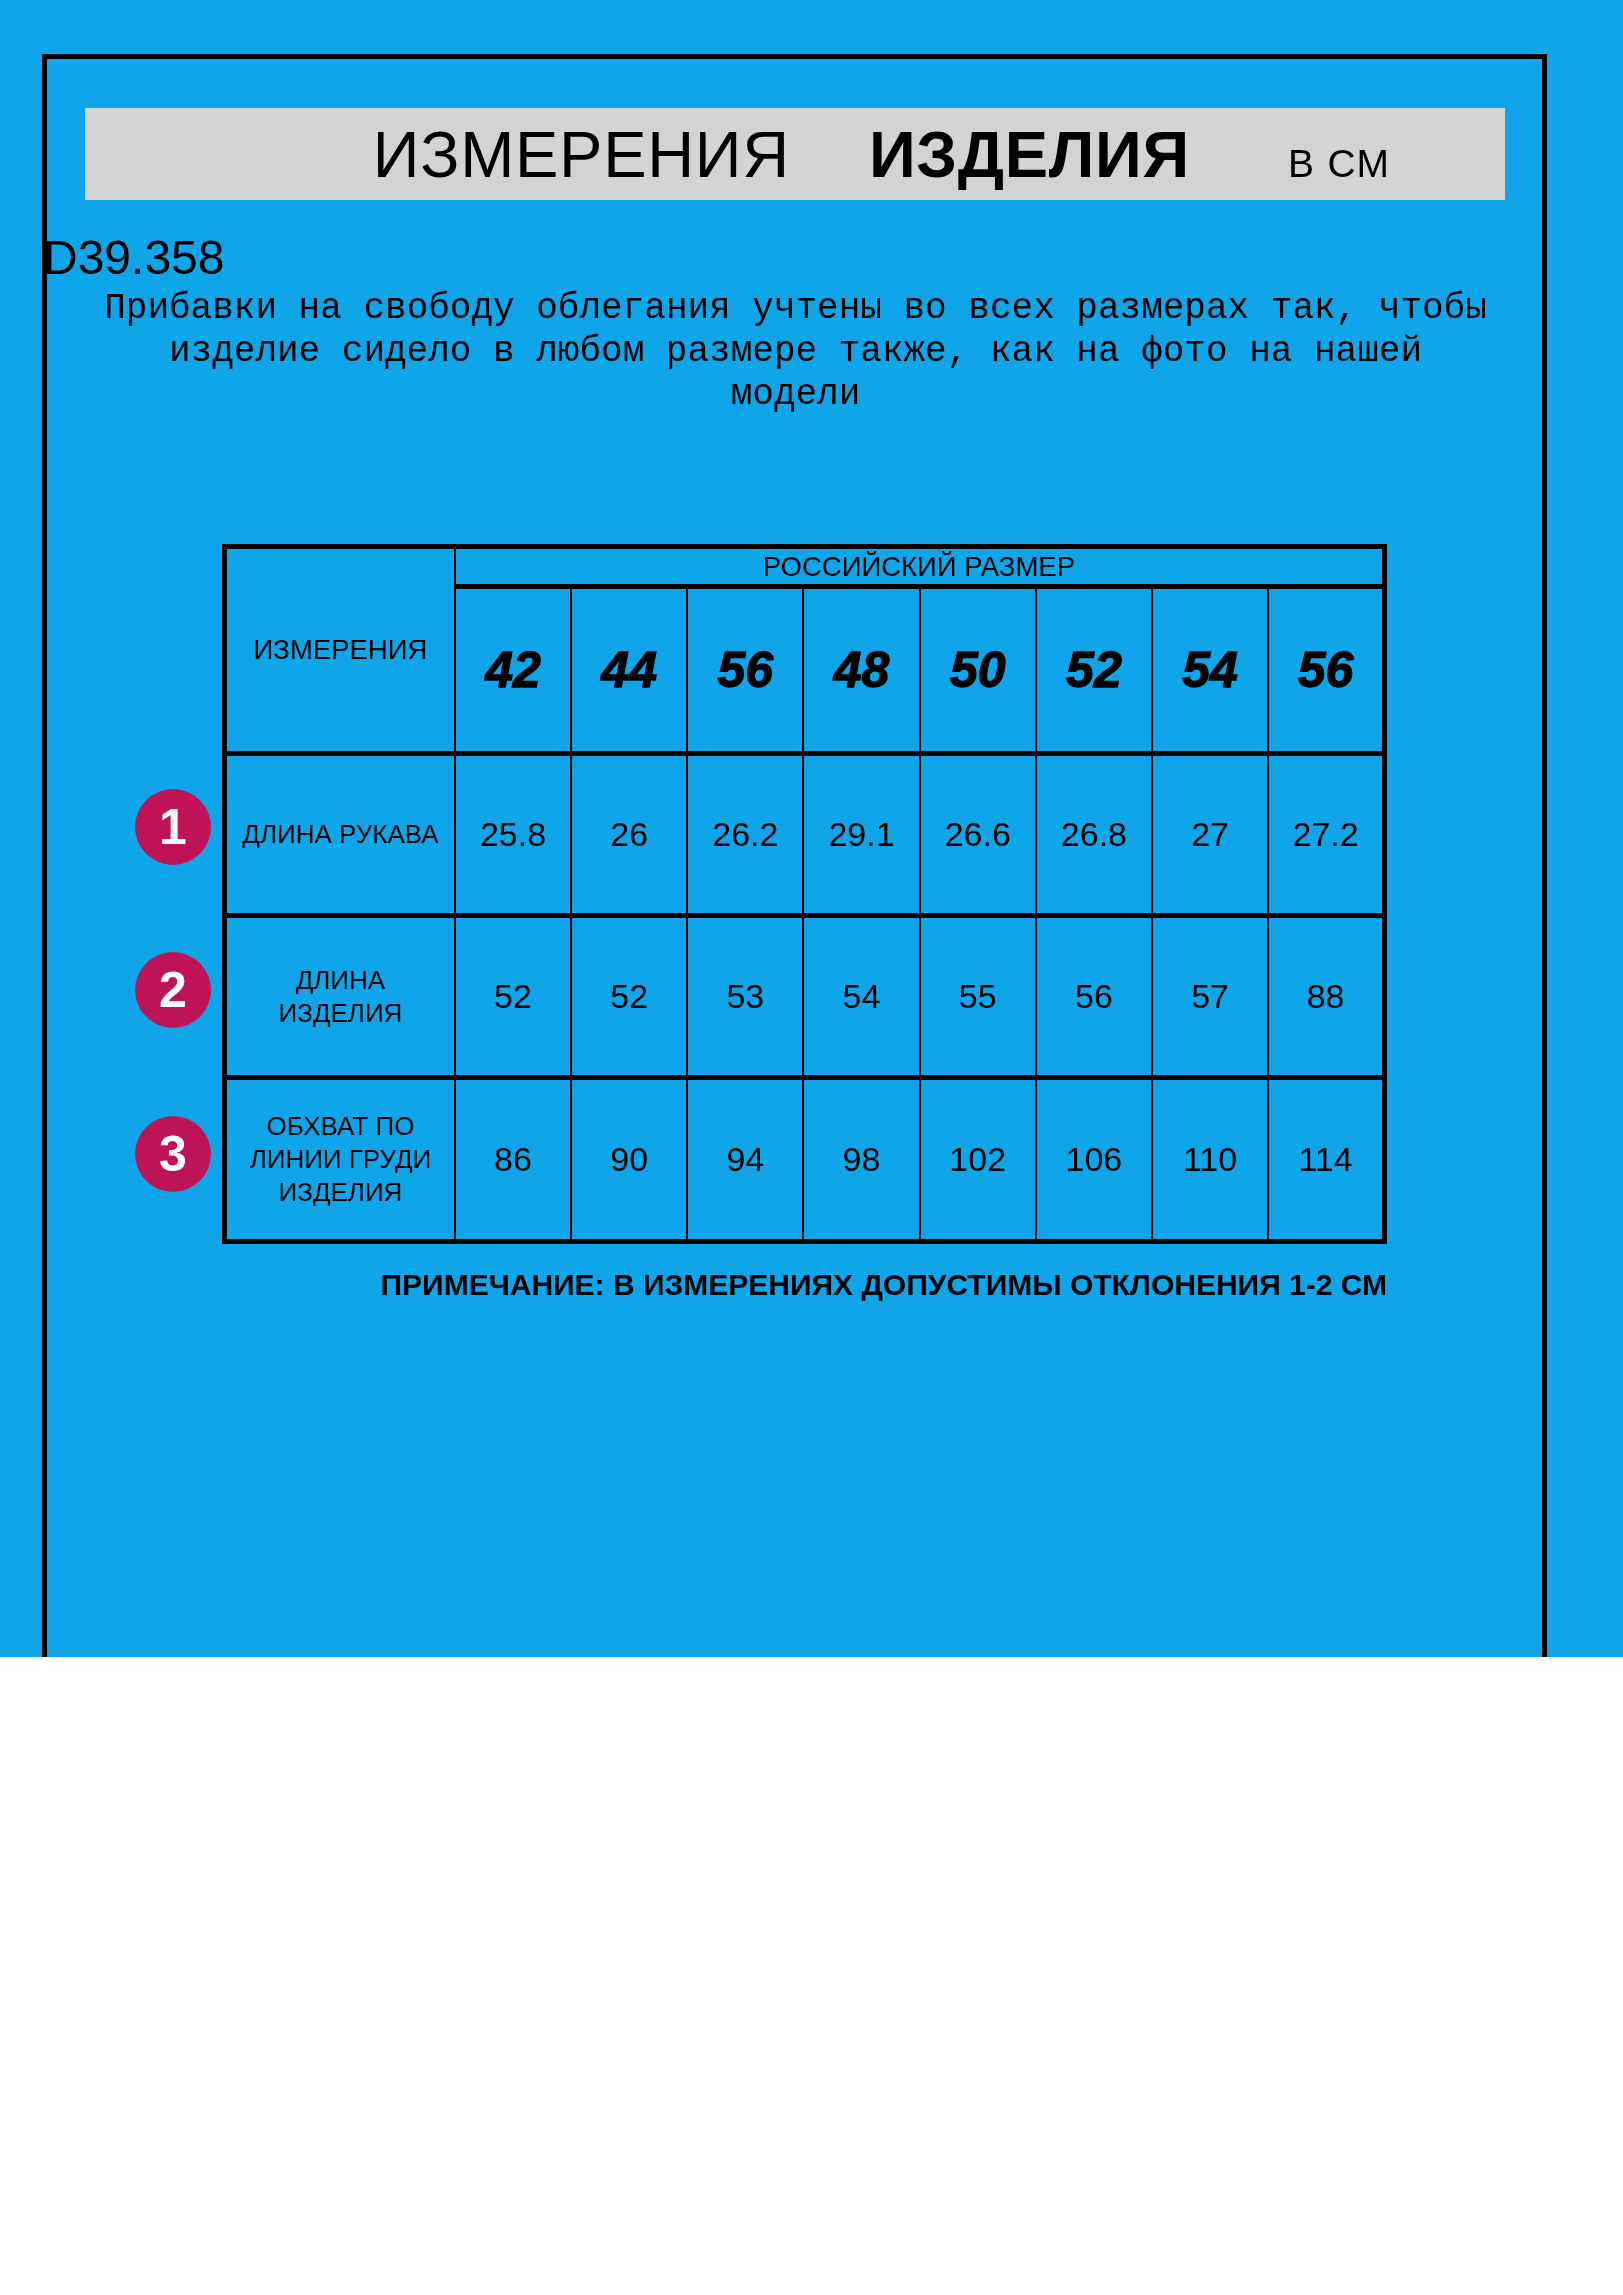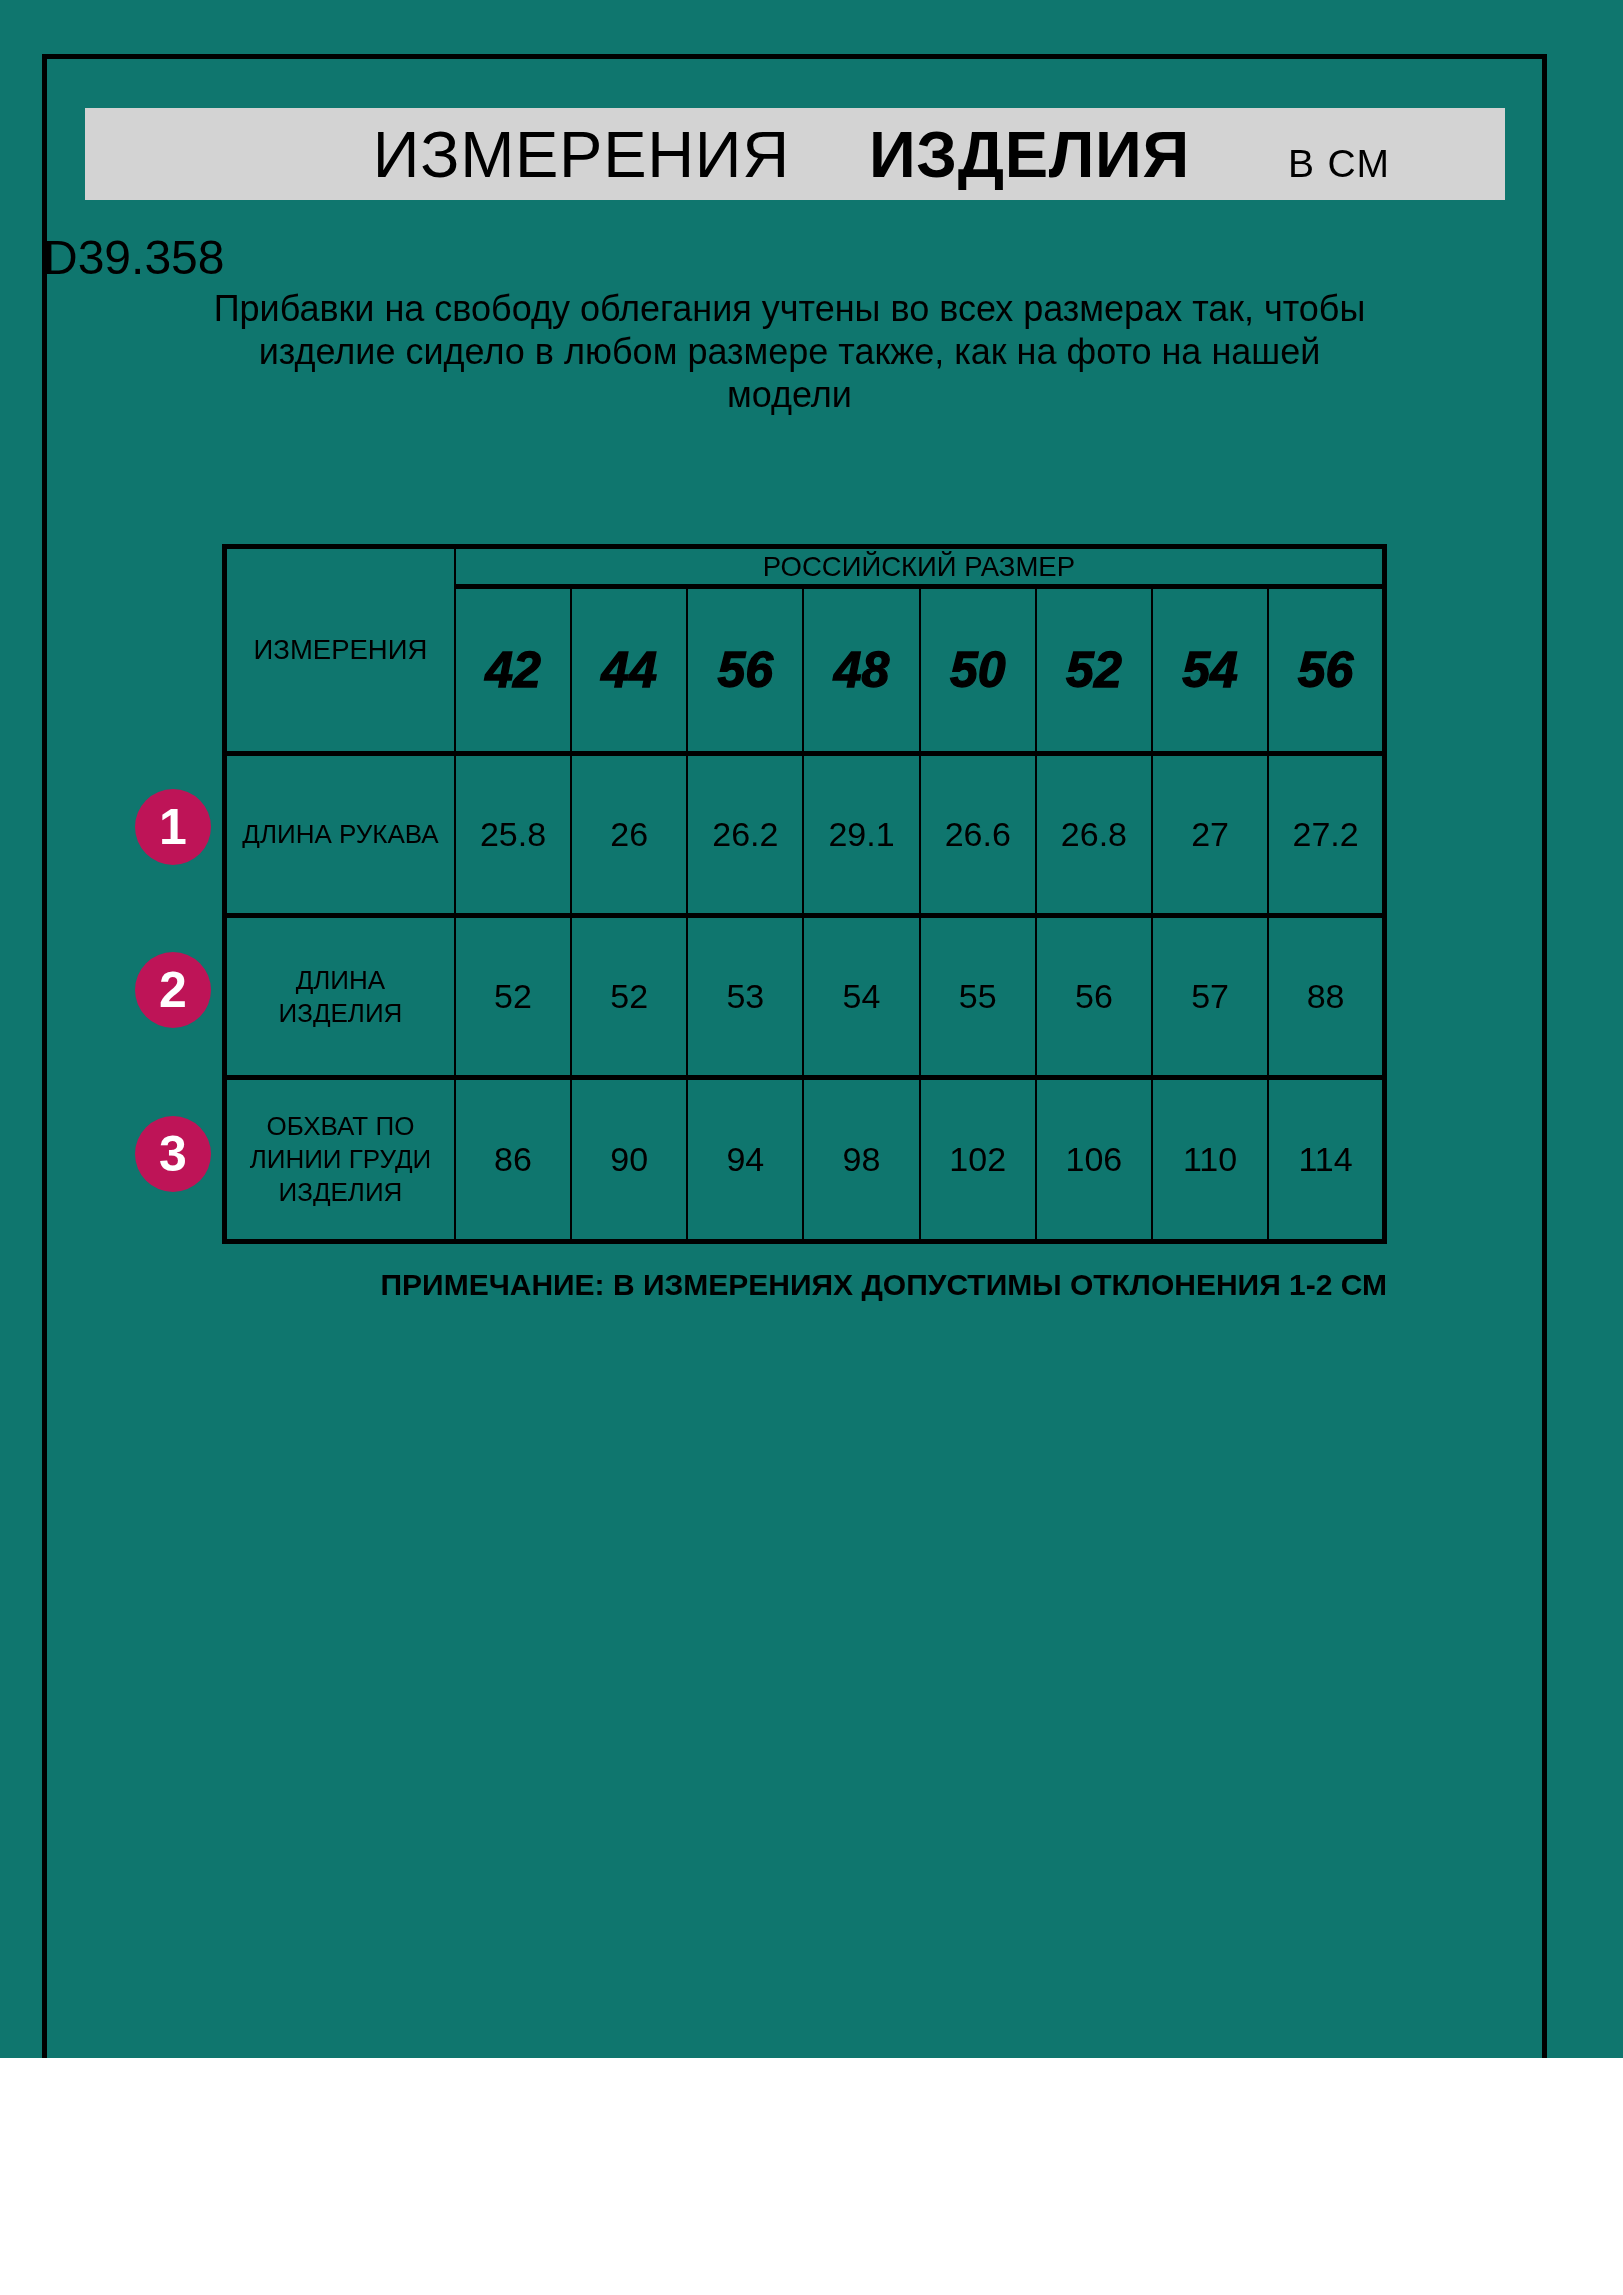--- a/index.html
+++ b/index.html
@@ -1,19 +1,19 @@
 <!DOCTYPE html>
 <html style="font-size:10.5px"><head>
 <meta charset="utf-8">
 <style>
   html,body { margin:0; padding:0; background:#ffffff; }
   .page {
     position:relative;
-    width:1623px; height:2058px;
-    background:#0f766e;
+    width:1623px; height:1657px;
+    background:#0ea5e9;
     font-family:"Liberation Sans","DejaVu Sans",sans-serif;
     color:#000;
     overflow:hidden;
   }
   .frame {
     position:absolute;
     left:42px; top:54px;
     width:1495px; height:2155px;
     border:5.2px solid #000;
   }
@@ -29,24 +29,25 @@
   .title-word2 { font-size:65px; font-weight:bold; margin-left:79px; letter-spacing:0.7px; }
   .title-units { font-size:39px; font-weight:normal; margin-left:98px; letter-spacing:1.3px; }
   .article-code {
     position:absolute;
     left:43px; top:230px; width:1505px;
     text-align:left;
     font-size:48px;
   }
   .description {
     position:absolute;
-    left:37px; top:287px; width:1505px;
+    left:43px; top:287px; width:1505px;
     text-align:center;
     font-size:36px; line-height:43px;
     white-space:pre-line;
+    font-family:Liberation Mono, monospace;
   }
   table.size-table {
     position:absolute;
     left:222px; top:544px;
     width:1165px;
     border-collapse:collapse;
     table-layout:fixed;
   }
   table.size-table, table.size-table th, table.size-table td {
     border:2px solid #000;

